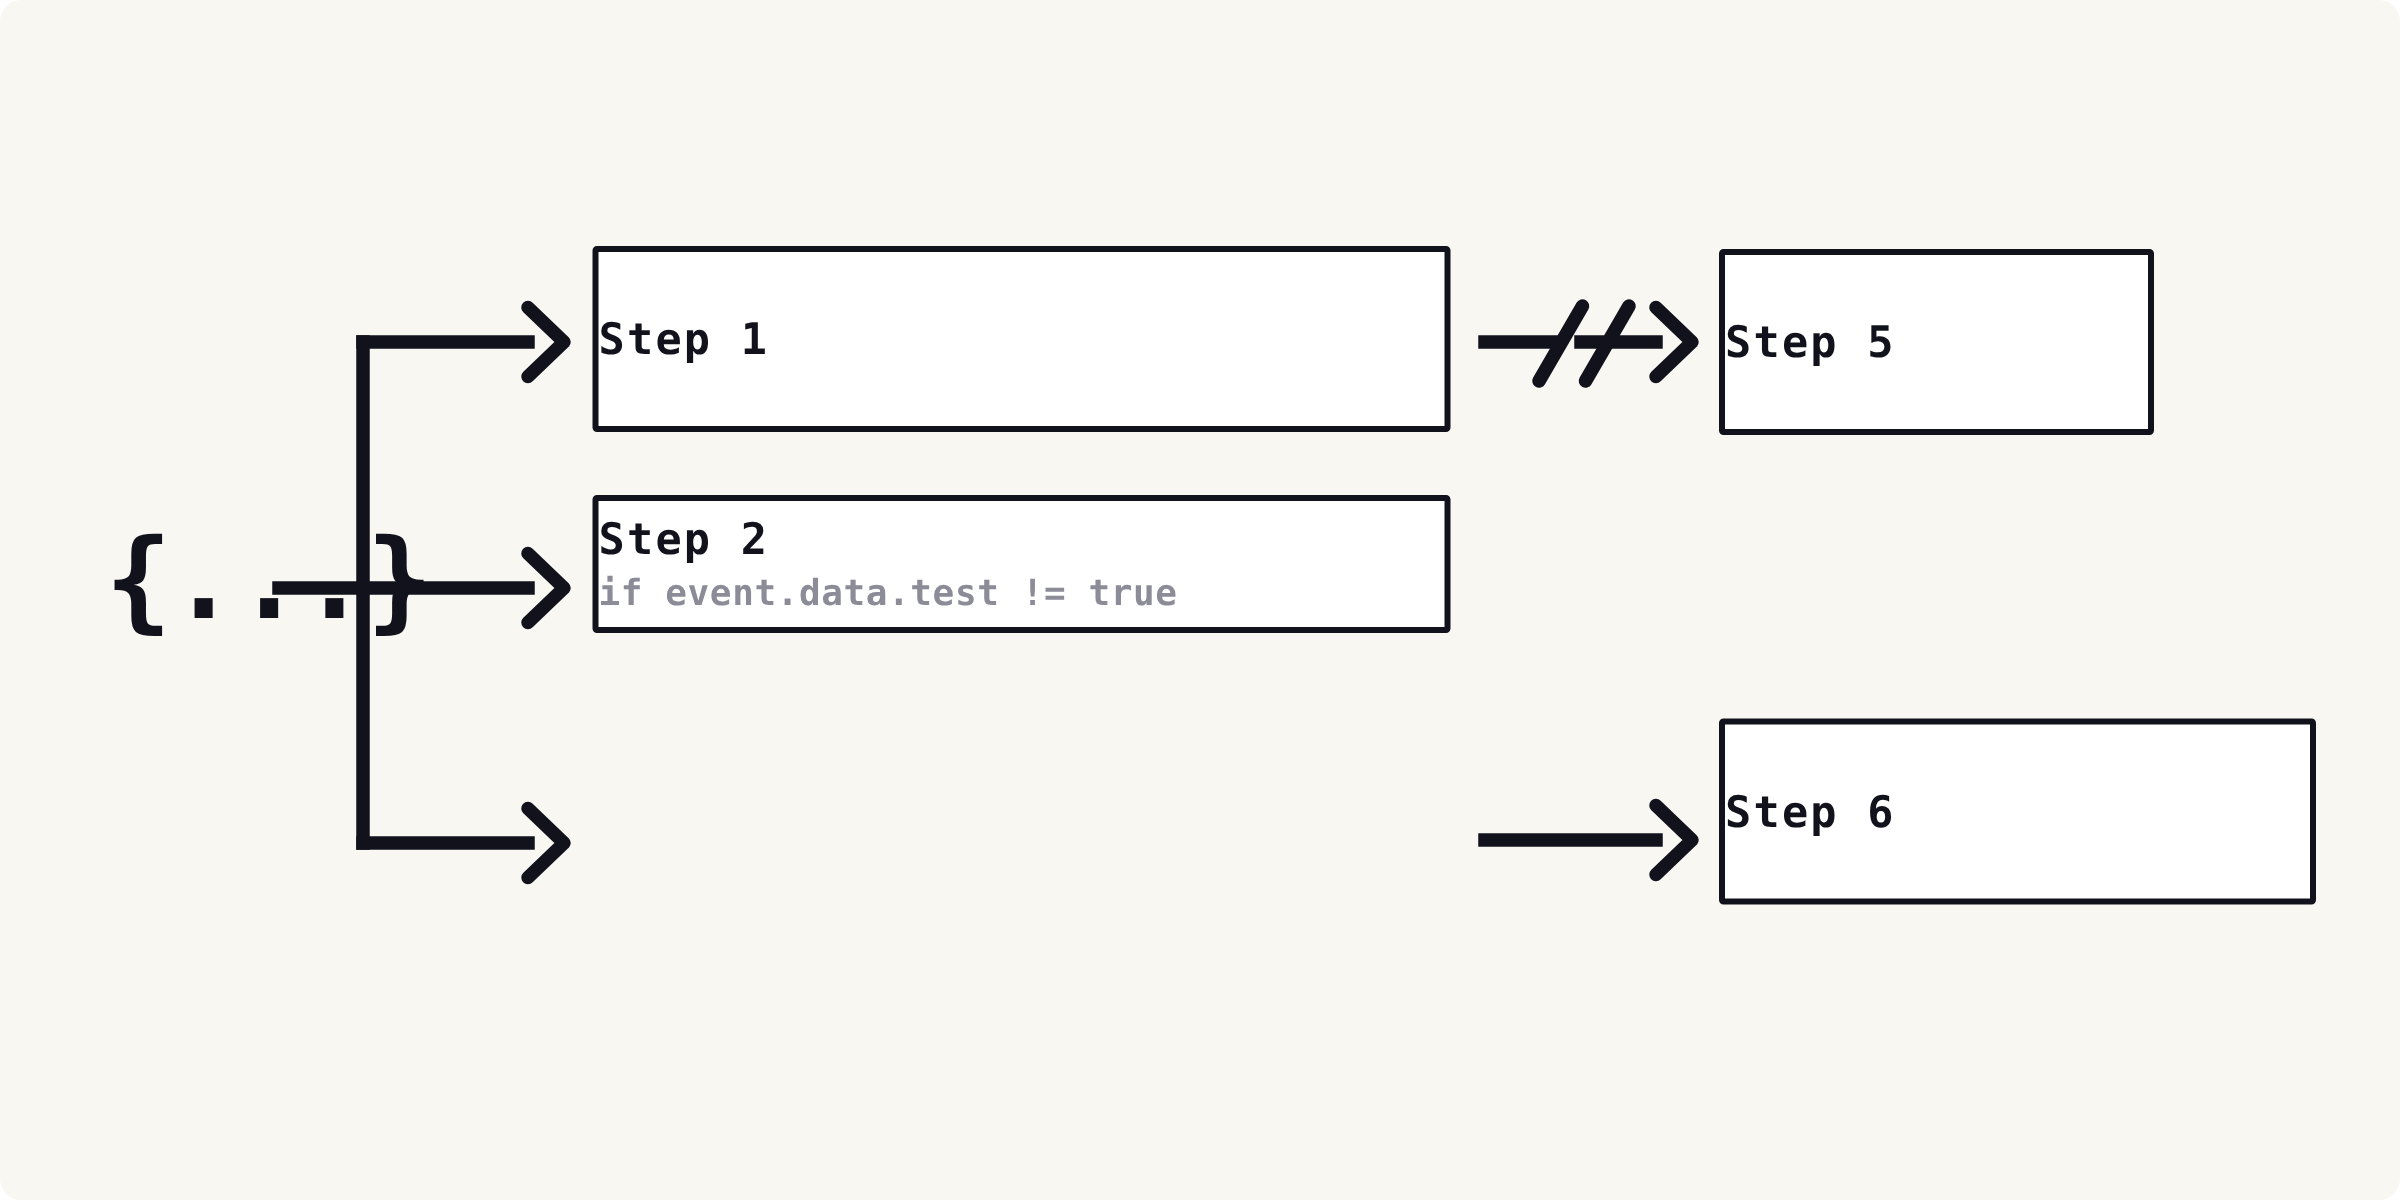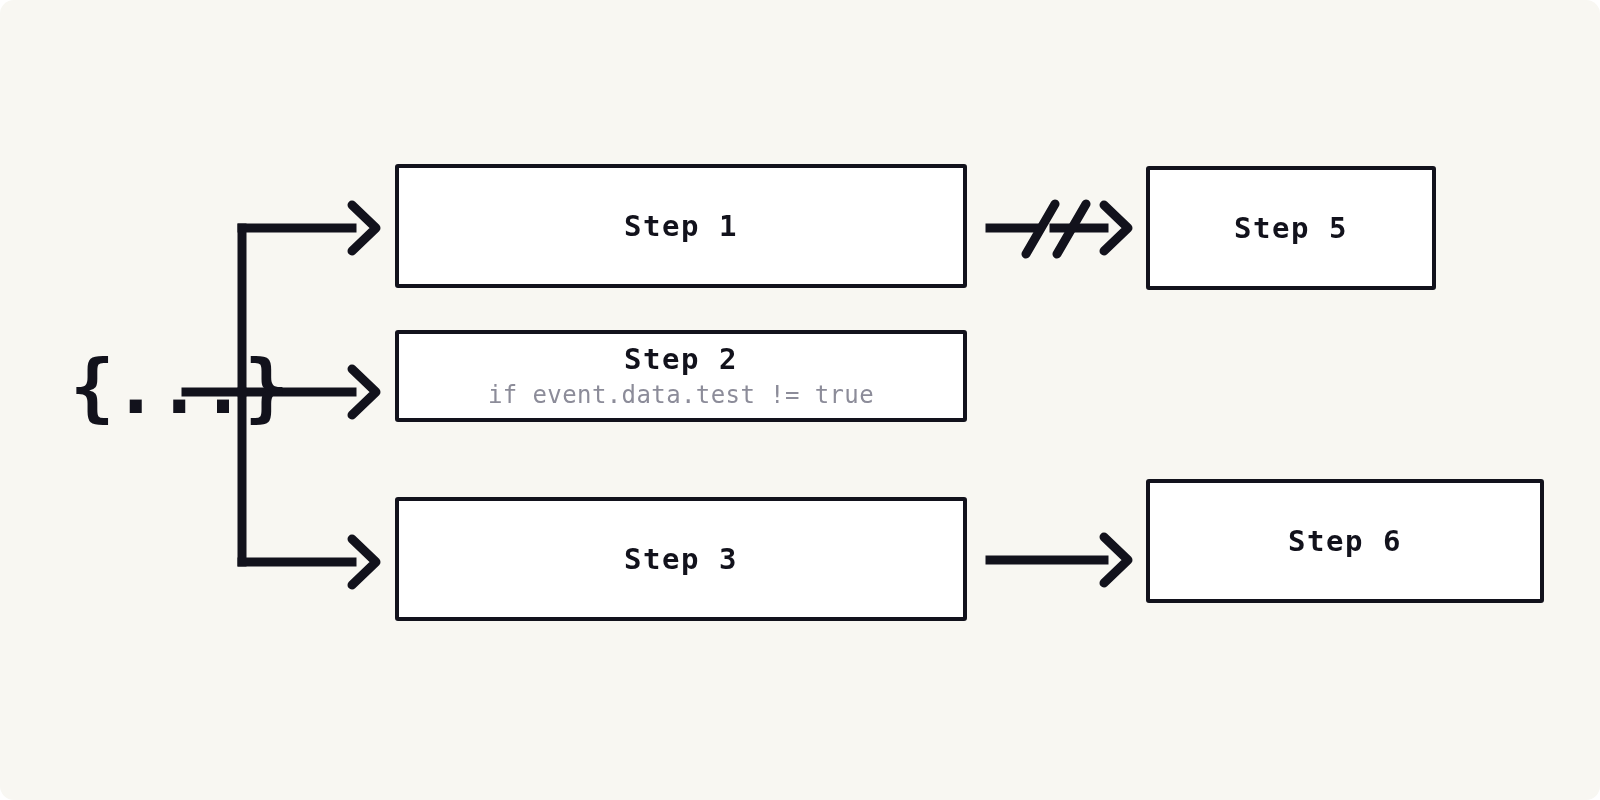--- a/index.html
+++ b/index.html
@@ -30,35 +30,34 @@
     height: 800px;
   }
   .node-box {
     position: absolute;
     background: #ffffff;
     border: 4px solid #12121c;
     border-radius: 3px;
     box-sizing: border-box;
     display: flex;
     flex-direction: column;
-    align-items: center;
     justify-content: center;
   }
   .node-title {
     font-family: "DejaVu Sans Mono", monospace;
     font-weight: bold;
     font-size: 29px;
     color: #12121c;
     letter-spacing: 1.5px;
     line-height: 1.25;
     white-space: pre;
   }
   .node-subtitle {
     font-family: "DejaVu Sans Mono", monospace;
-    font-weight: normal;
+    font-weight: bold;
     font-size: 24px;
     color: #8c8c99;
     letter-spacing: 0.4px;
     line-height: 1.3;
     margin-top: 3px;
     white-space: pre;
   }
   #source-node {
     position: absolute;
     font-family: "DejaVu Sans Mono", monospace;
@@ -114,23 +113,20 @@
 
   <div class="node-box" style="left:395px; top:164px; width:572px; height:124px;">
     <div class="node-title">Step 1</div>
   </div>
 
   <div class="node-box" style="left:395px; top:330px; width:572px; height:92px;">
     <div class="node-title">Step 2</div>
     <div class="node-subtitle">if event.data.test != true</div>
   </div>
 
-  <div class="node-box" style="left:395px; top:497px; width:572px; height:124px;">
-    <div class="node-title">Step 3</div>
-  </div>
 
   <div class="node-box" style="left:1146px; top:166px; width:290px; height:124px;">
     <div class="node-title">Step 5</div>
   </div>
 
   <div class="node-box" style="left:1146px; top:479px; width:398px; height:124px;">
     <div class="node-title">Step 6</div>
   </div>
 
 </div>

